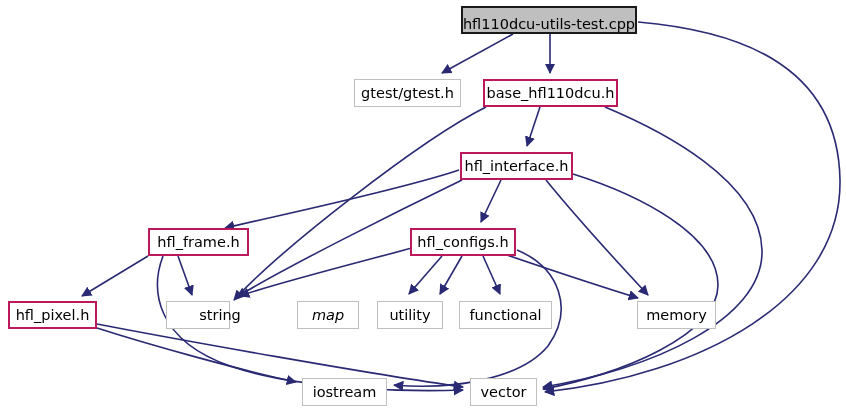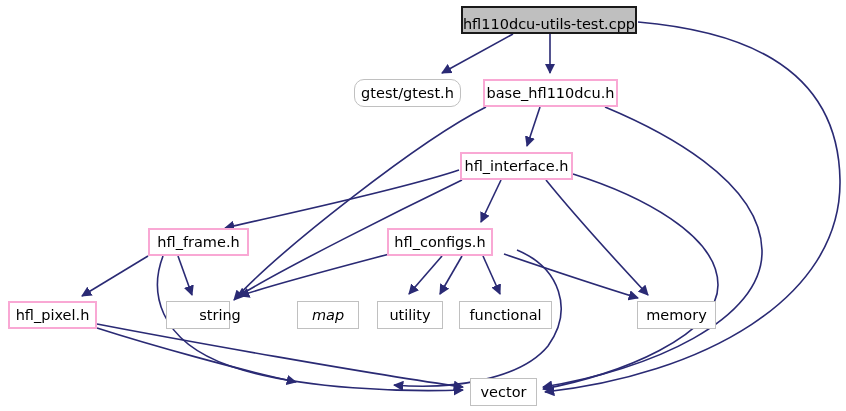--- a/index.html
+++ b/index.html
@@ -30,21 +30,21 @@
     justify-content: center;
     white-space: nowrap;
     font-size: 14.5px;
     color: #000000;
     background: #ffffff;
     border: 1px solid #c0c0c0;
     height: 28px;
     z-index: 5;
   }
   .node.local {
-    border: 2px solid #f9a8d4;
+    border: 2px solid #be185d;
   }
   .node.root {
     border: 2px solid #1a1a1a;
     background: #bfbfbf;
     align-items: flex-end;
   }
 </style>
 </head>
 <body>
 
@@ -101,37 +101,37 @@
       <path d="M 97,328 C 150,345 240,370 296,382"></path>
 
       <path d="M 97,324 C 180,340 370,374 463,387"></path>
     </g>
   </svg>
 
   <div class="node root" style="left:461px; top:6px; width:176px;">
     <span>hfl110dcu-utils-test.cpp</span>
   </div>
 
-  <div class="node" style="left:354px; top:79px; width:107px;border-radius:10px;">
+  <div class="node" style="left:354px; top:79px; width:107px;">
     <span>gtest/gtest.h</span>
   </div>
 
   <div class="node local" style="left:483px; top:79px; width:135px;">
     <span>base_hfl110dcu.h</span>
   </div>
 
   <div class="node local" style="left:460px; top:152px; width:113px;">
     <span>hfl_interface.h</span>
   </div>
 
   <div class="node local" style="left:117px; top:228px; width:101px;margin-left:31px;">
     <span>hfl_frame.h</span>
   </div>
 
-  <div class="node local" style="left:387px; top:228px; width:106px;">
+  <div class="node local" style="left:410px; top:228px; width:106px;">
     <span>hfl_configs.h</span>
   </div>
 
   <div class="node local" style="left:8px; top:301px; width:89px;">
     <span>hfl_pixel.h</span>
   </div>
 
   <div class="node" style="left:166px; top:301px; width:64px;padding-left:44px;">
     <span>string</span>
   </div>
@@ -145,18 +145,21 @@
   </div>
 
   <div class="node" style="left:459px; top:301px; width:93px;">
     <span>functional</span>
   </div>
 
   <div class="node" style="left:637px; top:301px; width:79px;">
     <span>memory</span>
   </div>
 
+  <div class="node" style="left:302px; top:378px; width:85px;">
+    <span>iostream</span>
+  </div>
 
   <div class="node" style="left:470px; top:378px; width:67px;">
     <span>vector</span>
   </div>
 
 </div>
 
 </body></html>

